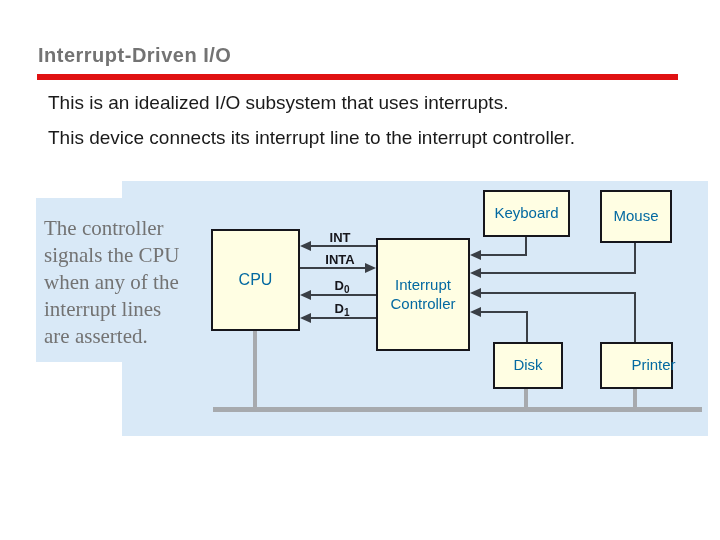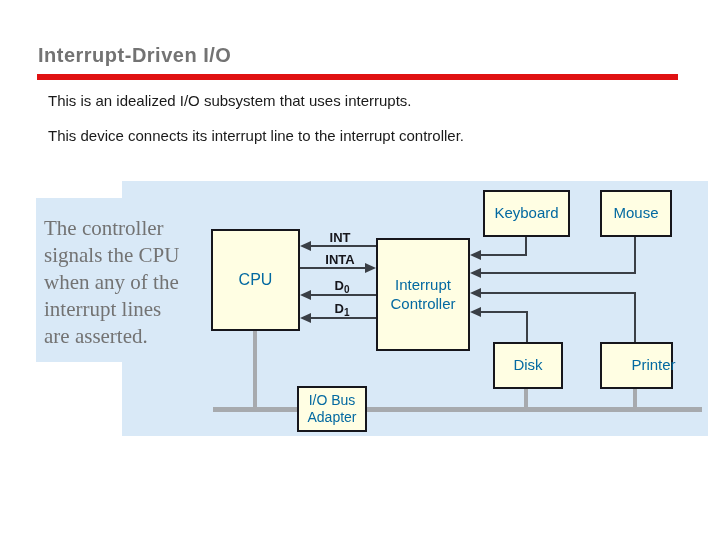--- a/index.html
+++ b/index.html
@@ -3,38 +3,38 @@
 <meta charset="utf-8">
 <style>
   html,body{margin:0;padding:0;background:#fff;}
   .slide{position:relative;width:720px;height:540px;background:#ffffff;overflow:hidden;
          font-family:"Liberation Sans",sans-serif;}
 
   .title{position:absolute;left:38px;top:44px;font-size:20px;font-weight:bold;
          color:#737373;letter-spacing:0.5px;white-space:nowrap;}
   .rule{position:absolute;left:37px;top:74px;width:641px;height:6px;background:#e01112;}
 
-  .body-line{position:absolute;left:48px;font-size:15px;color:#1a1a1a;white-space:nowrap;}
+  .body-line{position:absolute;left:48px;font-size:19px;color:#1a1a1a;white-space:nowrap;}
   .body-line.l1{top:92px;}
   .body-line.l2{top:127px;}
 
   .panel{position:absolute;left:122px;top:181px;width:586px;height:255px;background:#d9e9f7;}
   .note-rect{position:absolute;left:36px;top:198px;width:90px;height:164px;background:#d9e9f7;}
   .note{position:absolute;left:44px;top:215px;width:170px;
         font-family:"Liberation Serif",serif;font-size:21px;line-height:27px;color:#737373;
         white-space:pre-line;}
 
   .box{position:absolute;background:#fffee3;border:2px solid #16161c;box-sizing:border-box;
        display:flex;flex-direction:column;align-items:center;justify-content:center;
        font-size:15px;color:#0369a1;text-align:center;line-height:1.25;}
   .box span{display:block;}
   .box.cpu{left:211px;top:229px;width:89px;height:102px;font-size:16px;}
   .box.ic{left:376px;top:238px;width:94px;height:113px;}
   .box.keyboard{left:483px;top:190px;width:87px;height:47px;}
-  .box.mouse{left:600px;top:190px;width:72px;height:47px;}
+  .box.mouse{left:600px;top:190px;width:72px;height:53px;}
   .box.disk{left:493px;top:342px;width:70px;height:47px;}
   .box.printer{left:600px;top:342px;width:73px;height:47px;padding-left:34px;}
   .box.mainmem{left:142px;top:386px;width:71px;height:46px;font-size:14px;}
   .box.iobus{left:297px;top:386px;width:70px;height:46px;font-size:14px;}
 
   .hline{position:absolute;height:2px;background:#3a3f46;}
   .vline{position:absolute;width:2px;background:#3a3f46;}
   .arrow-l{position:absolute;width:0;height:0;border-top:5px solid transparent;
            border-bottom:5px solid transparent;border-right:11px solid #3a3f46;}
   .arrow-r{position:absolute;width:0;height:0;border-top:5px solid transparent;
@@ -115,18 +115,14 @@
   </div>
   <div class="box mouse">
     <span>Mouse</span>
   </div>
   <div class="box disk">
     <span>Disk</span>
   </div>
   <div class="box printer">
     <span>Printer</span>
   </div>
-  <div class="box iobus">
-    <span>I/O Bus</span>
-    <span>Adapter</span>
-  </div>
 
 </div>
 
 </body></html>

